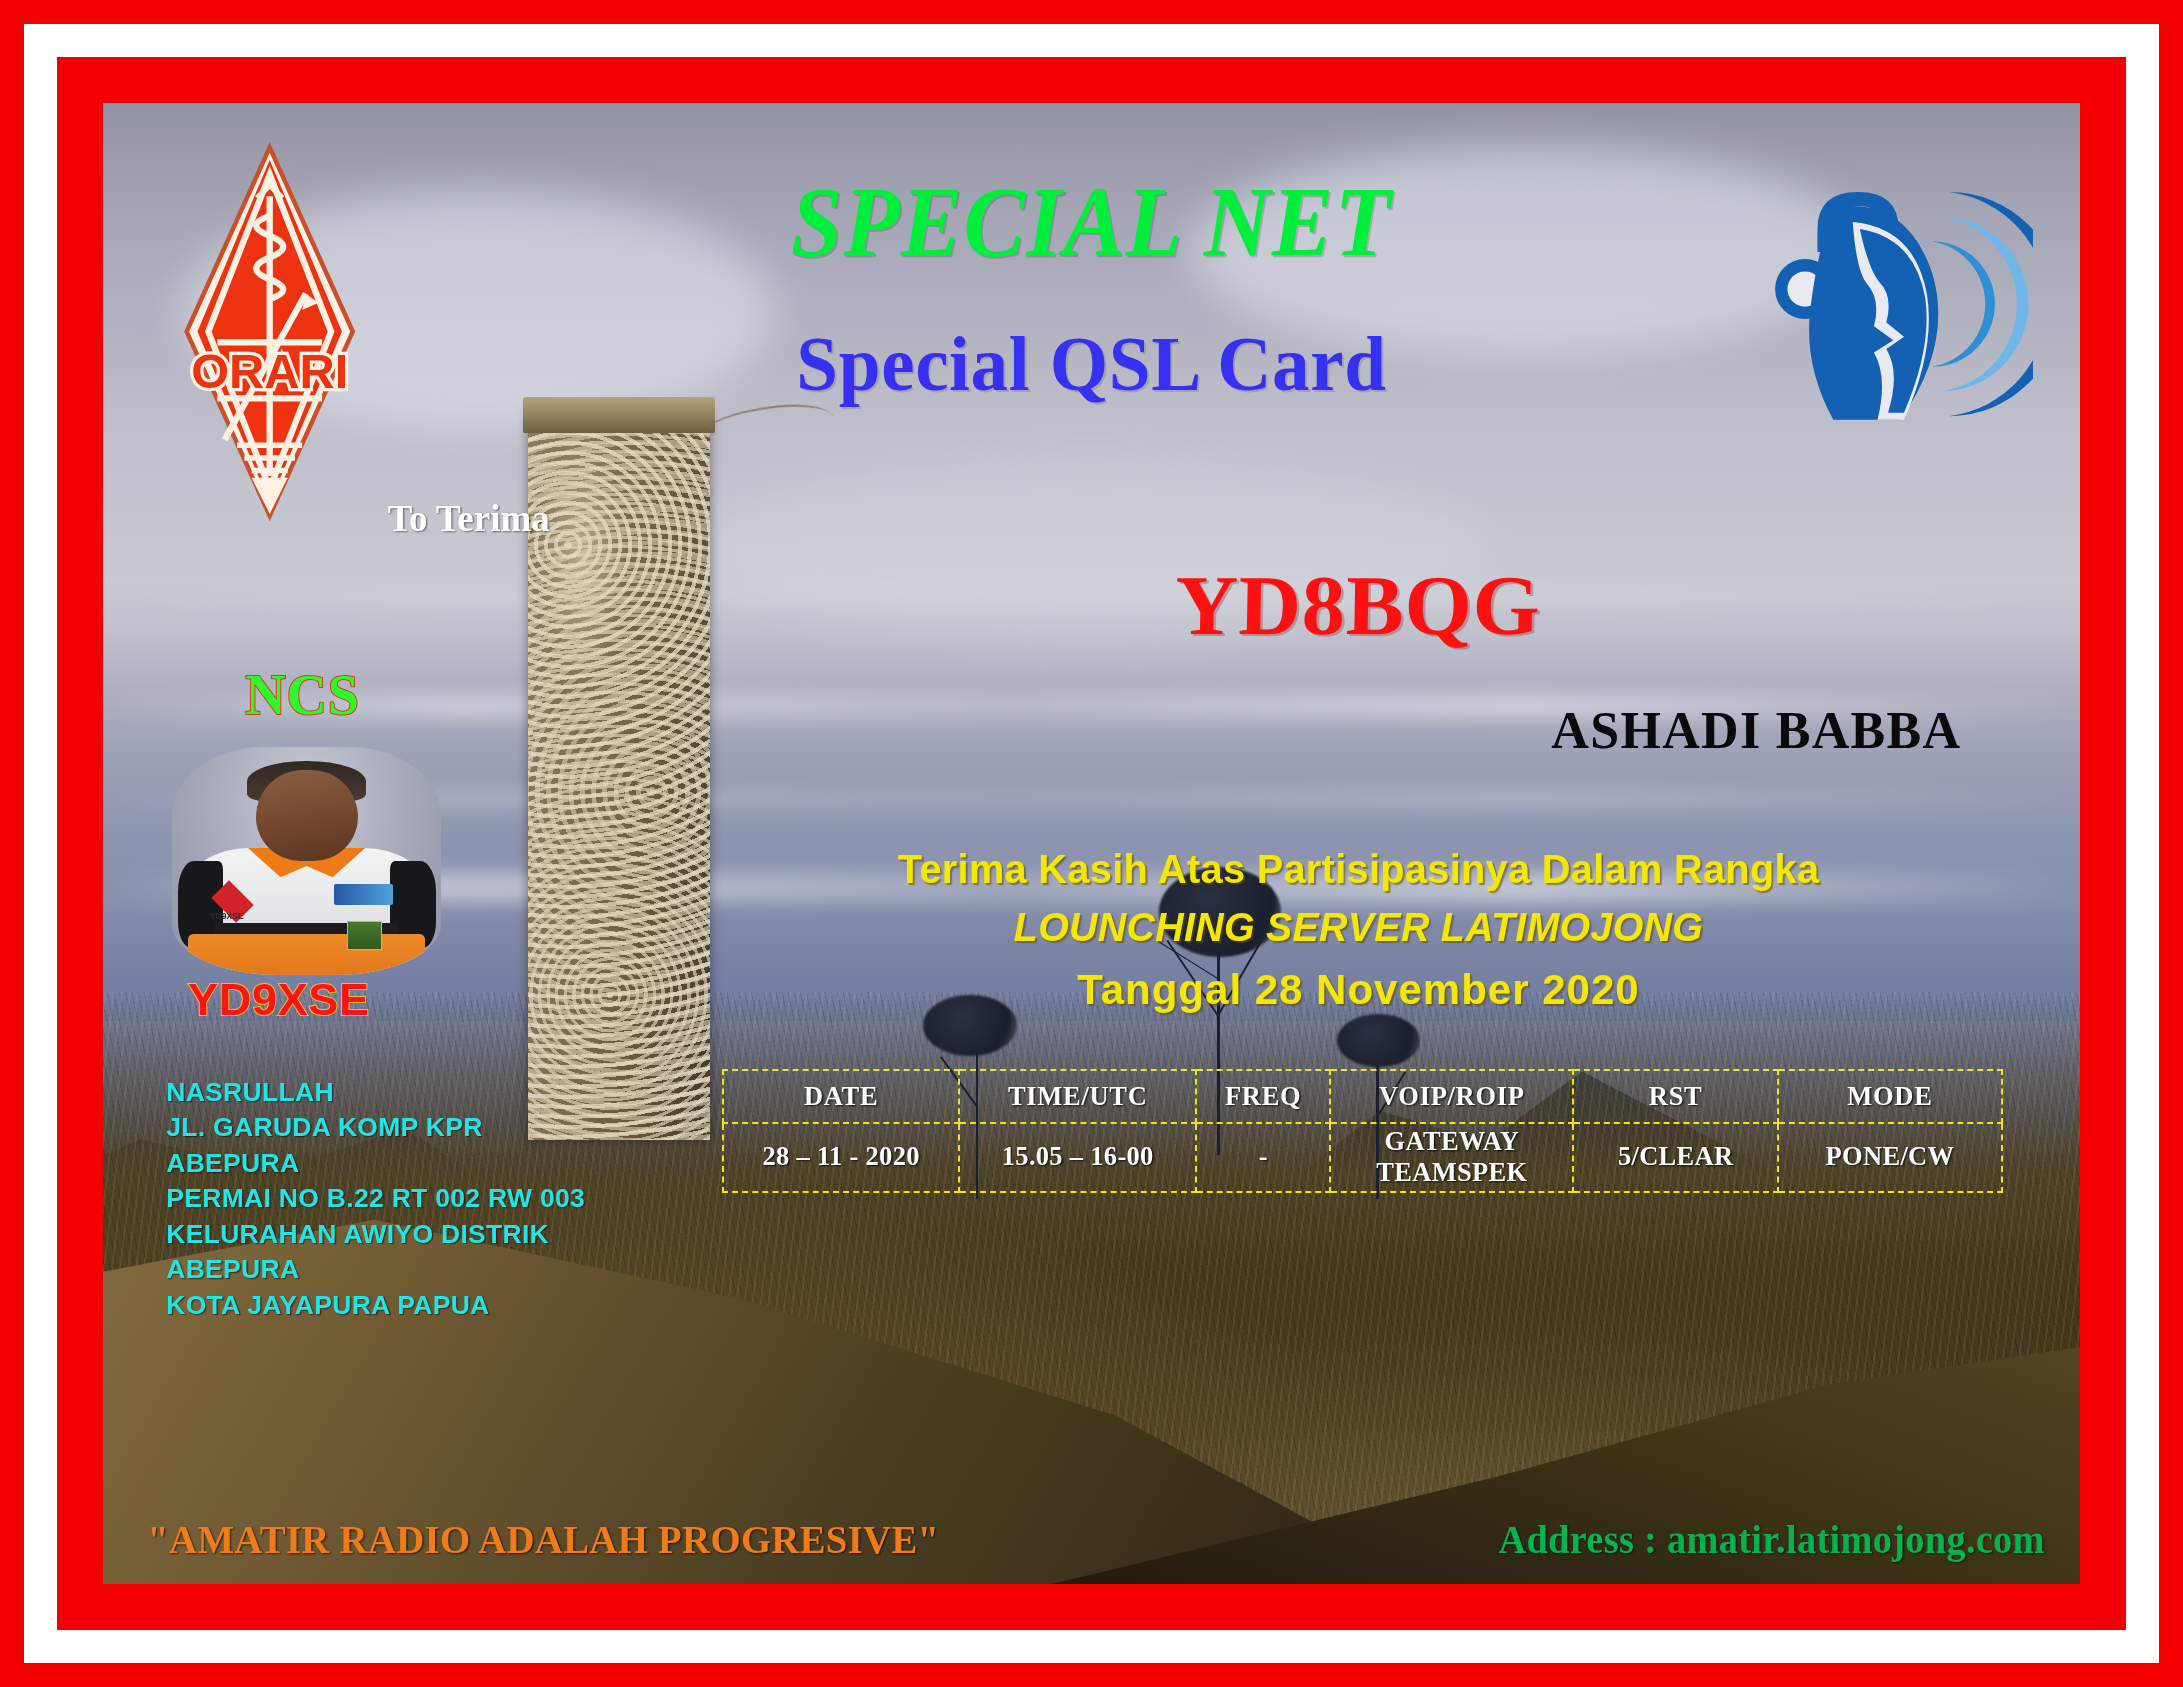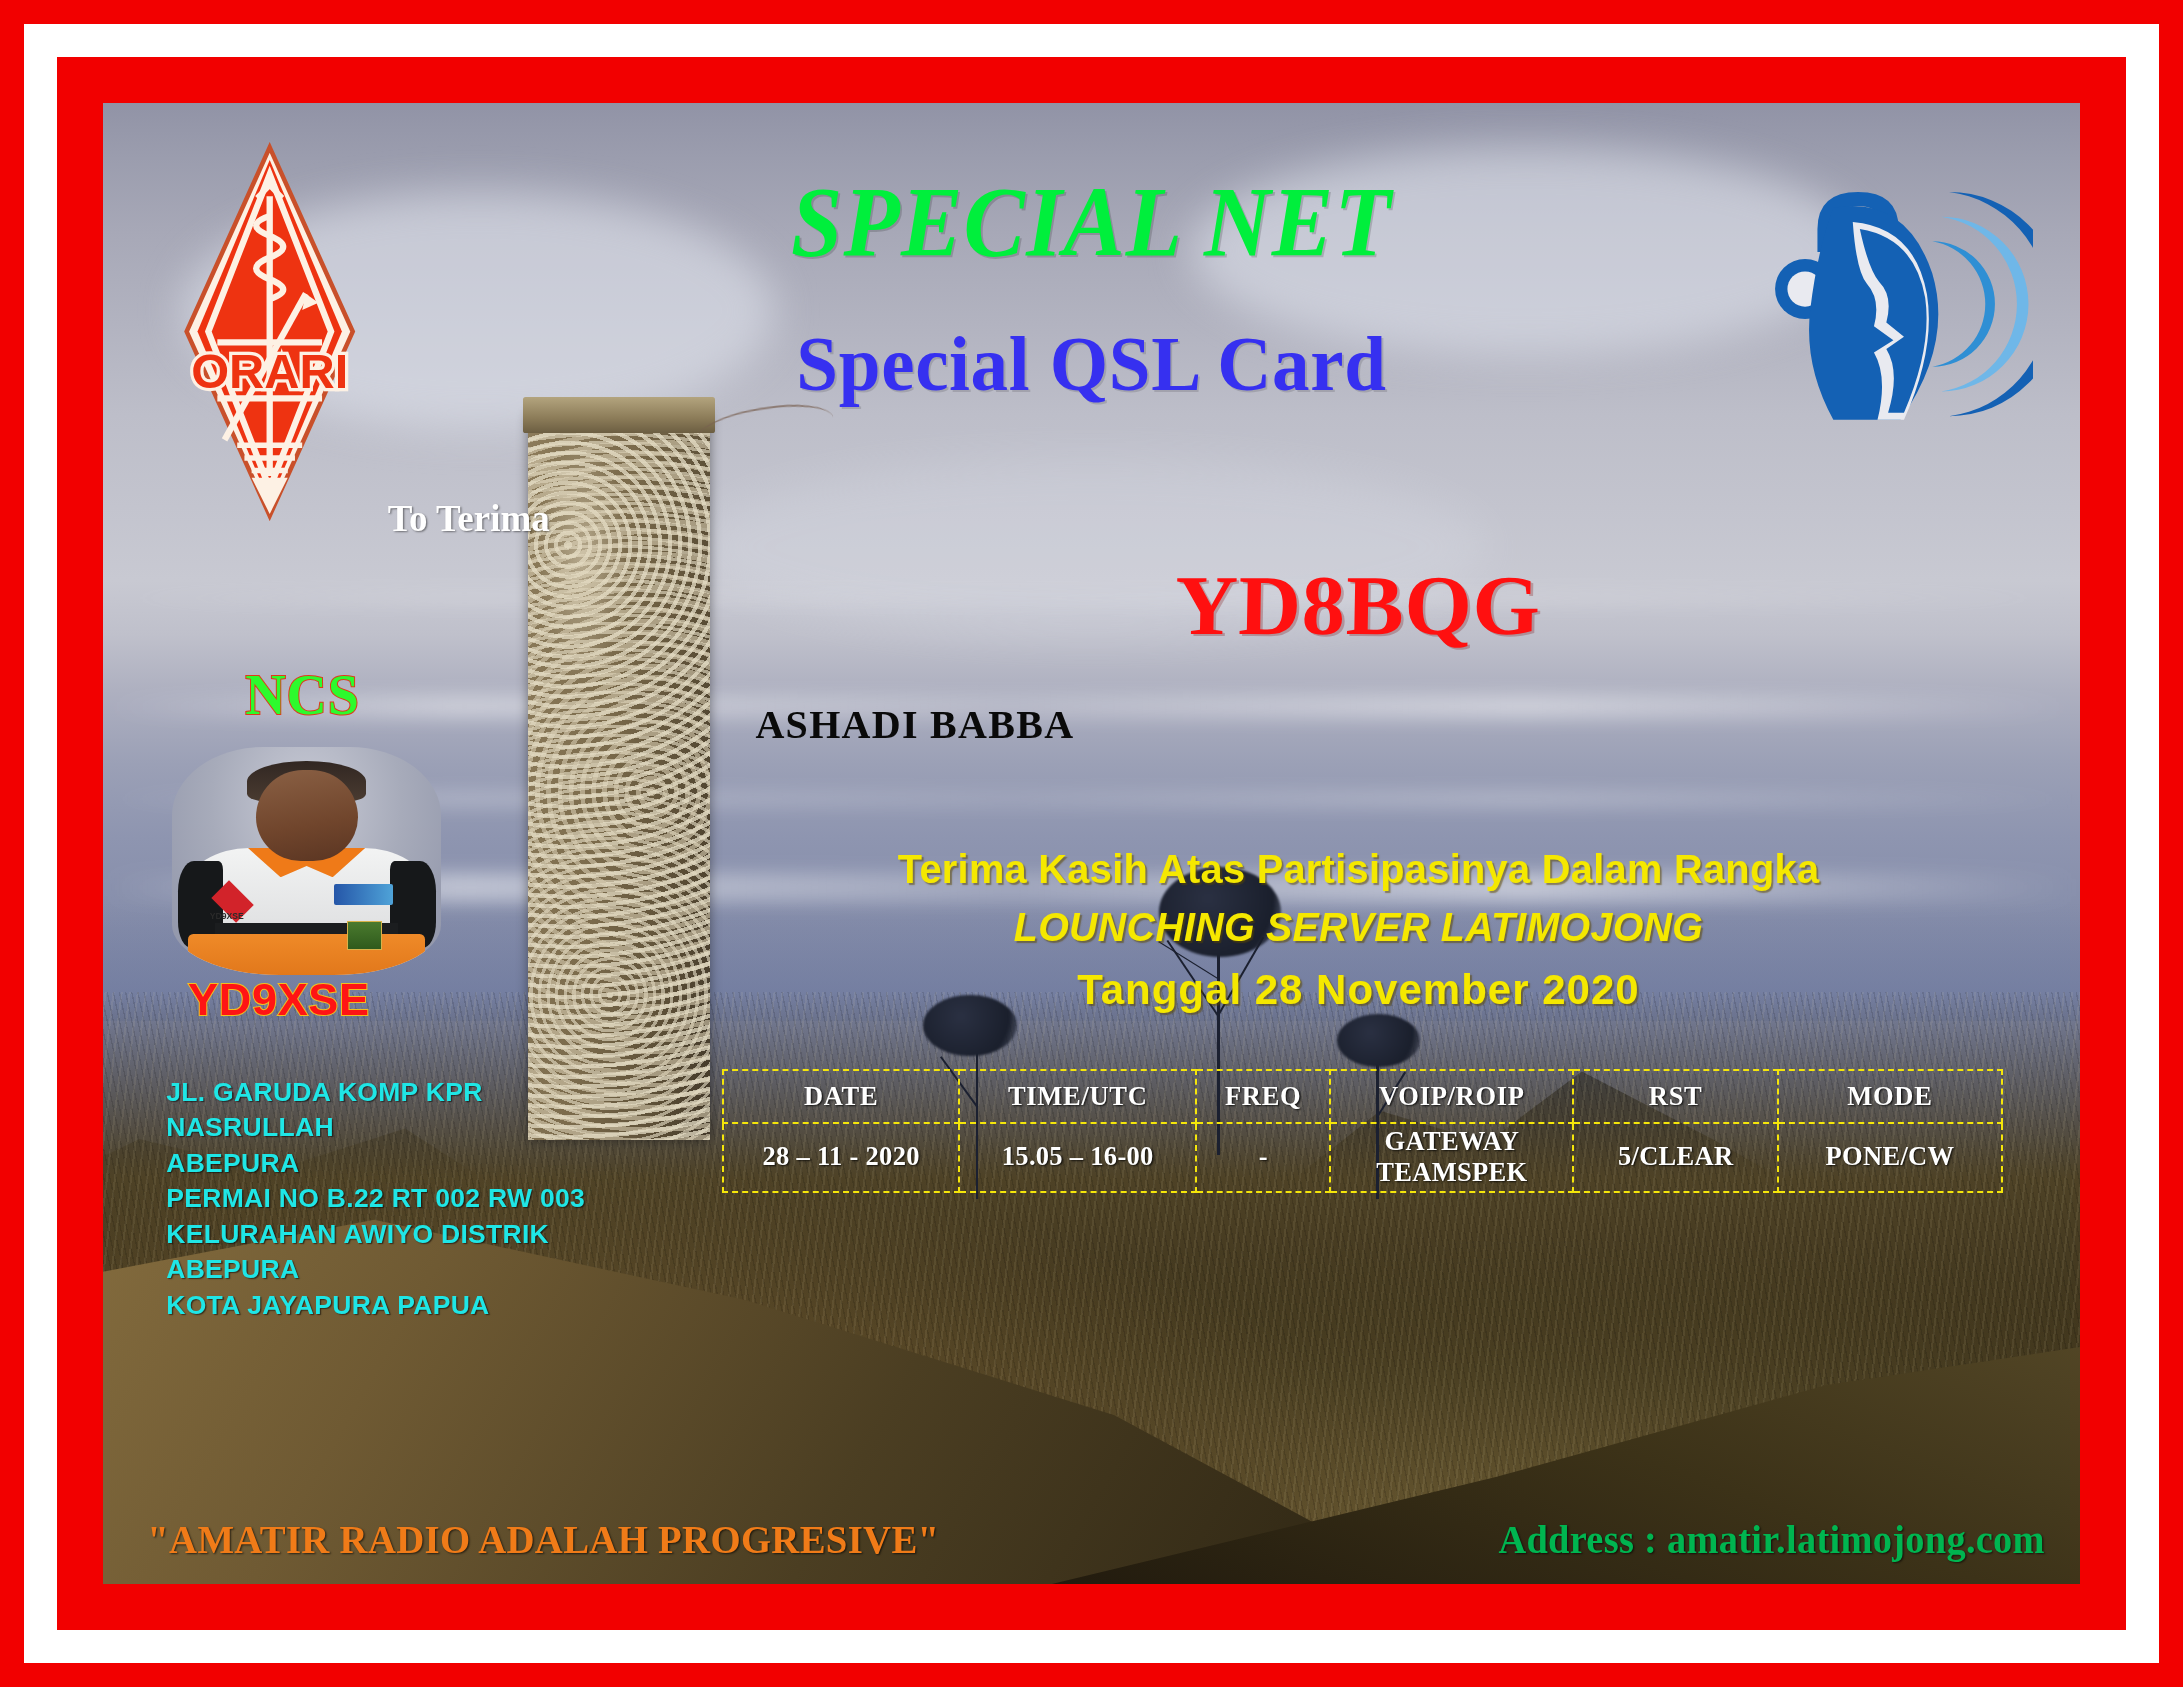--- a/index.html
+++ b/index.html
@@ -172,23 +172,23 @@
     position: absolute; left: 33%; right: 6%; top: 30.6%;
     text-align: center;
     font-family: "Liberation Serif", serif;
     font-weight: bold; font-size: 85px; letter-spacing: 0.7px;
     color: #ff1010;
     text-shadow: 2.6px 2px 0 rgba(120,0,0,.25);
     transform: scaleX(1.02) skewX(-1deg);
   }
   .station-name {
     position: absolute; left: 33%; right: 6%; top: 40.4%;
-    text-align: left;
-    font-family: "Liberation Serif", serif;
-    font-weight: bold; font-size: 40px; letter-spacing: 1.3px;
+    text-align: right;
+    font-family: "Liberation Serif", serif;
+    font-weight: bold; font-size: 52px; letter-spacing: 1.3px;
     color: #0a0a0a;
   }
 
   .thanks-block {
     position: absolute; left: 31%; right: 4%; top: 50.2%;
     text-align: center;
     color: #f5e800;
   }
   .thanks-line1 {
     font-family: "Liberation Sans", sans-serif;
@@ -487,22 +487,22 @@
           <div class="op-badge"></div>
           <div class="op-stripe"></div>
           <div class="op-waist"></div>
           <div class="op-id"></div>
           <div class="op-callsign-text">YD9XSE</div>
         </div>
 
         <div class="ncs-callsign">YD9XSE</div>
 
         <div class="addr-block">
+          <div>NASRULLAH</div>
           <div>JL. GARUDA KOMP KPR</div>
-          <div>NASRULLAH</div>
           <div>ABEPURA</div>
           <div>PERMAI NO B.22 RT 002 RW 003</div>
           <div>KELURAHAN AWIYO DISTRIK</div>
           <div>ABEPURA</div>
           <div>KOTA JAYAPURA PAPUA</div>
         </div>
 
         <table class="qso-table">
           <colgroup>
             <col class="col-date">

